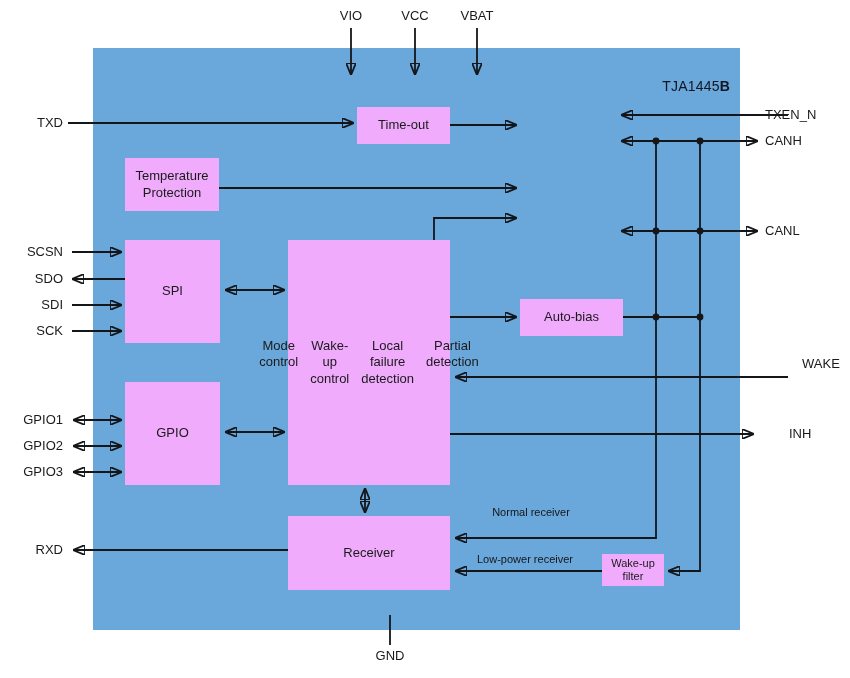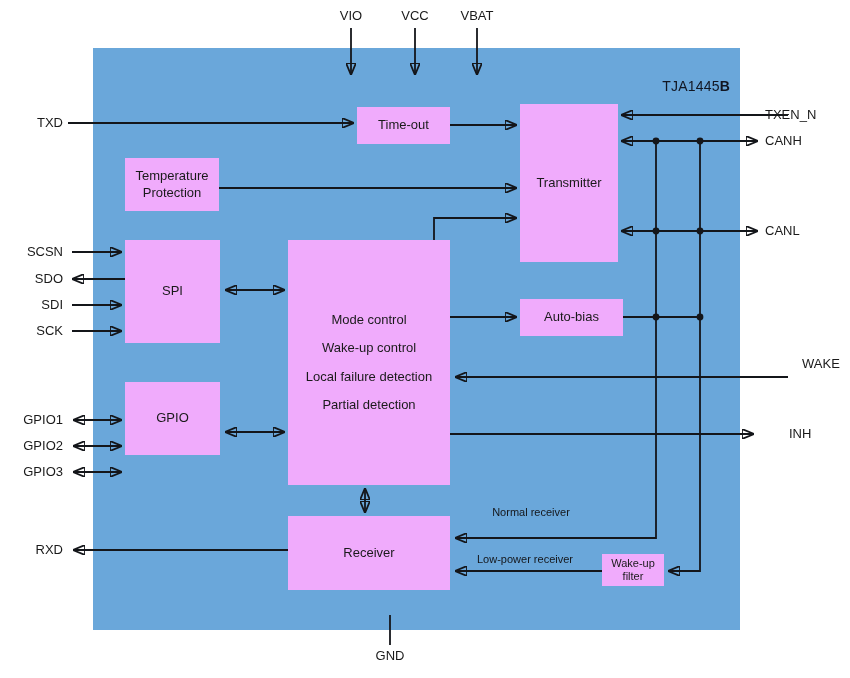--- a/index.html
+++ b/index.html
@@ -33,21 +33,21 @@
     flex-direction:column;
     align-items:center;
     justify-content:center;
     text-align:center;
     font-size:13px;
     line-height:1.25;
     color:#1a1a1a;
   }
   .block.small{font-size:11px;line-height:1.2;}
   .block .ml{display:block;}
-  .mode-lines{display:flex;flex-direction:column;gap:12px;}
+  .mode-lines{display:flex;flex-direction:row;gap:12px;}
   .pin-label{
     position:absolute;
     font-size:13px;
     height:16px;line-height:16px;
     white-space:nowrap;
   }
   .pin-left{text-align:right;width:61px;left:2px;}
   .pin-right{text-align:left;left:765px;}
   .pin-top{text-align:center;width:60px;top:8px;}
   .pin-bottom{text-align:center;width:60px;top:648px;}
@@ -74,36 +74,35 @@
 
   <div class="chip-title"><span>TJA1445</span><span class="b">B</span></div>
 
   <div class="block" style="left:357px;top:107px;width:93px;height:37px;">Time-out</div>
 
   <div class="block" style="left:125px;top:158px;width:94px;height:53px;">
     <span class="ml">Temperature</span>
     <span class="ml">Protection</span>
   </div>
 
-  <div class="block" style="left:520px;top:104px;width:98px;height:158px;">Transmitter</div>
 
   <div class="block" style="left:125px;top:240px;width:95px;height:103px;">SPI</div>
 
   <div class="block" style="left:288px;top:240px;width:162px;height:245px;">
     <div class="mode-lines">
       <span class="ml">Mode control</span>
       <span class="ml">Wake-up control</span>
       <span class="ml">Local failure detection</span>
       <span class="ml">Partial detection</span>
     </div>
   </div>
 
   <div class="block" style="left:520px;top:299px;width:103px;height:37px;">Auto-bias</div>
 
-  <div class="block" style="left:125px;top:382px;width:95px;height:73px;">GPIO</div>
+  <div class="block" style="left:125px;top:382px;width:95px;height:103px;">GPIO</div>
 
   <div class="block" style="left:288px;top:516px;width:162px;height:74px;">Receiver</div>
 
   <div class="block small" style="left:602px;top:554px;width:62px;height:32px;text-align:right;">
     <span class="ml">Wake-up</span>
     <span class="ml">filter</span>
   </div>
 
   <svg class="wires" width="850" height="678" viewBox="0 0 850 678">
     <defs>

